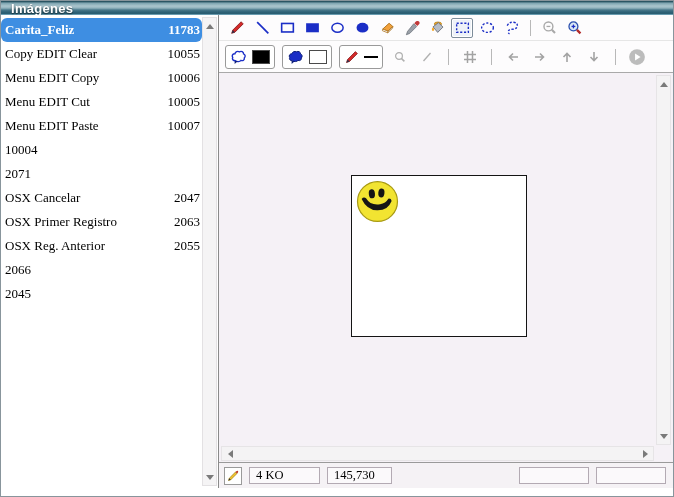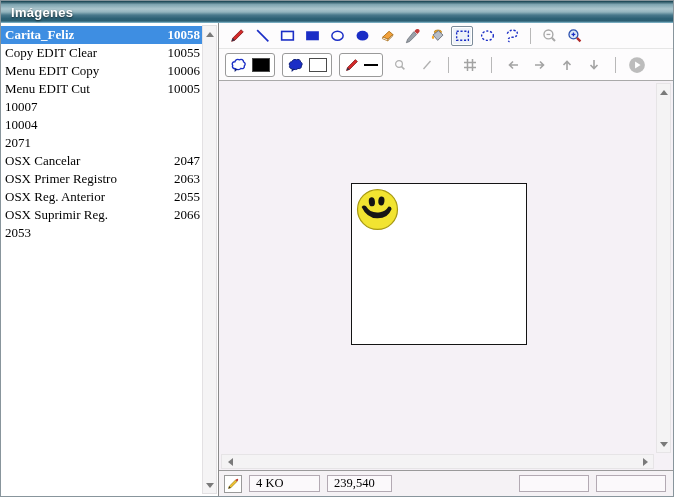--- a/index.html
+++ b/index.html
@@ -5,35 +5,35 @@
   * { margin:0; padding:0; box-sizing:border-box; }
   html,body { background:#d8d8d8; }
   .window {
     position:relative; width:674px; height:497px;
     border:1px solid #88959c; background:#fff;
     font-family:"Liberation Sans", sans-serif;
     overflow:hidden;
   }
   
   .titlebar {
-    height:22px; display:flex; align-items:center; padding-left:10px;
+    height:14px; display:flex; align-items:center; padding-left:10px;
     background:linear-gradient(180deg,
       #123e4d 0%, #7fa5b1 16%, #abc5cd 36%, #93b4be 50%,
       #48788b 64%, #2d6175 80%, #2b5e72 91%, #8fc3d7 100%);
   }
   .titlebar .ttl {
     color:#fff; font-weight:bold; font-size:13px; letter-spacing:.3px;
     text-shadow:0 1px 2px rgba(0,0,0,.65);
   }
   .main { display:flex; height:473px; }
   
   .list-panel { position:relative; width:218px; flex:none; background:#fff; border-right:1px solid #8a8a8a; }
   .list-rows { position:absolute; left:0; top:3px; right:16px; }
-  .lrow { height:18px; display:flex; align-items:center; padding:0 2px 0 4px;
-          font-family:"Liberation Serif", serif; font-size:13px; color:#000; cursor:default; }
+  .lrow { height:24px; display:flex; align-items:center; padding:0 2px 0 4px;
+          font-family:"Liberation Serif", serif; font-size:13px; color:#000; cursor:default;border-radius:6px; }
   .lrow .nm { flex:1; white-space:nowrap; overflow:hidden; }
   .lrow .iid { text-align:right; }
   .lrow.selected { background:#3e8ee2; color:#fff; font-weight:bold; }
   .list-scroll { position:absolute; top:2px; bottom:2px; right:1px; width:15px;
                  background:#f5f4f5; border:1px solid #e3e1e3; }
   .sb-btn { position:absolute; left:0; right:0; height:14px; display:flex; align-items:center; justify-content:center; }
   .sb-btn.top { top:1px; } .sb-btn.bot { bottom:1px; }
   .tri { width:0; height:0; }
   .tri-up   { border-left:4px solid transparent; border-right:4px solid transparent; border-bottom:5px solid #7a7a7a; }
   .tri-down { border-left:4px solid transparent; border-right:4px solid transparent; border-top:5px solid #7a7a7a; }
@@ -81,35 +81,36 @@
 <div class="window">
   <div class="titlebar">
     <span class="ttl">Imágenes</span>
   </div>
   <div class="main">
 
     <div class="list-panel">
       <div class="list-rows">
         <div class="lrow selected">
           <span class="nm">Carita_Feliz</span>
-          <span class="iid">10058</span>
+          <span class="iid">11783</span>
         </div>
         <div class="lrow">
           <span class="nm">Copy EDIT Clear</span>
           <span class="iid">10055</span>
         </div>
         <div class="lrow">
           <span class="nm">Menu EDIT Copy</span>
           <span class="iid">10006</span>
         </div>
         <div class="lrow">
           <span class="nm">Menu EDIT Cut</span>
           <span class="iid">10005</span>
         </div>
         <div class="lrow">
+          <span class="nm">Menu EDIT Paste</span>
           <span class="iid">10007</span>
         </div>
         <div class="lrow">
           <span class="iid">10004</span>
         </div>
         <div class="lrow">
           <span class="iid">2071</span>
         </div>
         <div class="lrow">
           <span class="nm">OSX Cancelar</span>
@@ -117,25 +118,24 @@
         </div>
         <div class="lrow">
           <span class="nm">OSX Primer Registro</span>
           <span class="iid">2063</span>
         </div>
         <div class="lrow">
           <span class="nm">OSX Reg. Anterior</span>
           <span class="iid">2055</span>
         </div>
         <div class="lrow">
-          <span class="nm">OSX Suprimir Reg.</span>
           <span class="iid">2066</span>
         </div>
         <div class="lrow">
-          <span class="iid">2053</span>
+          <span class="iid">2045</span>
         </div>
       </div>
       <div class="list-scroll">
         <div class="sb-btn top">
             <div class="tri tri-up"></div>
           </div>
         <div class="sb-btn bot">
             <div class="tri tri-down"></div>
           </div>
       </div>
@@ -326,20 +326,20 @@
 
       <div class="status">
         <div class="st-icon">
           <svg width="14" height="14" viewBox="0 0 14 14">
             <path d="M2.5 11.5 L3.3 9.2 L9.5 3 L11 4.5 L4.8 10.7 Z" fill="#f4c430" stroke="#8a6d00" stroke-width="0.6"></path>
             <path d="M2.5 11.5 L3.3 9.2 L4.8 10.7 Z" fill="#333"></path>
             <path d="M9.5 3 L10.3 2.2 Q11.5 1.5 12 2.1 Q12.5 2.8 11.8 3.7 L11 4.5 Z" fill="#c0392b"></path>
           </svg>
         </div>
         <div class="st-field f1">4 KO</div>
-        <div class="st-field f2">239,540</div>
+        <div class="st-field f2">145,730</div>
         <div class="st-field f3"></div>
         <div class="st-field f4"></div>
       </div>
 
     </div>
   </div>
 </div>
 
 </body></html>

